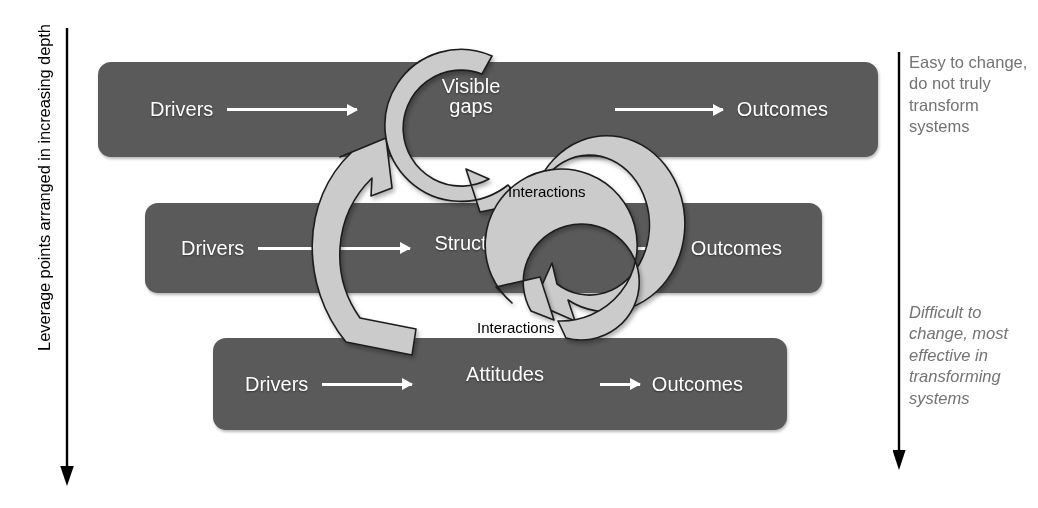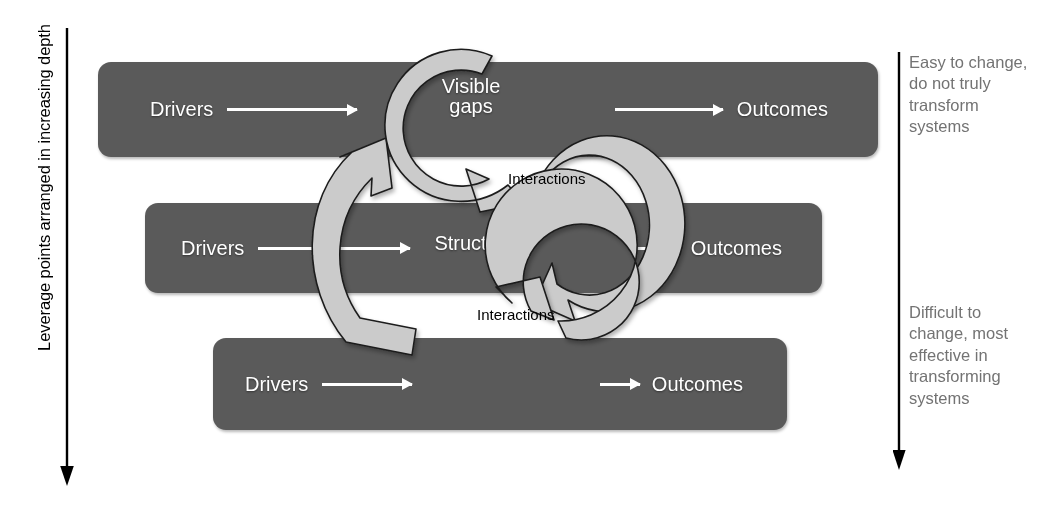--- a/index.html
+++ b/index.html
@@ -63,20 +63,21 @@
     border-bottom:6px solid transparent;
   }
 
   
   .interactions{
     position:absolute;
     font-size:15px;
     color:#000;
     white-space:nowrap;
     background:transparent;
+    margin-top:13px;
   }
 
   
   #right-axis{position:absolute;left:893px;top:52px;width:145px;height:420px;}
   .right-note{
     position:absolute;
     left:16px;
     width:128px;
     font-size:16.5px;
     line-height:1.30;
@@ -133,20 +134,23 @@
   </div>
 
   <div style="position:absolute;left:411px;top:76px;width:120px;text-align:center;line-height:1.02;">
     <span class="node-label" style="display:inline-block;white-space:normal;width:76px;">Visible gaps</span>
   </div>
 
   <div style="position:absolute;left:375px;top:232px;width:210px;text-align:center;">
     <span class="node-label">Structures</span>
   </div>
 
+  <div style="position:absolute;left:420px;top:363px;width:170px;text-align:center;">
+    <span class="node-label">Attitudes</span>
+  </div>
 
   <svg width="1038" height="508" viewBox="0 0 1038 508" style="position:absolute;left:0;top:0;pointer-events:none;">
 
     <defs>
       <filter id="softshadow" x="-25%" y="-25%" width="160%" height="160%">
         <feDropShadow dx="2" dy="3" stdDeviation="2" flood-color="#000" flood-opacity="0.30"></feDropShadow>
       </filter>
     </defs>
 
     <g filter="url(#softshadow)">
@@ -206,16 +210,16 @@
   <span class="interactions" style="left:477px;top:306px;">Interactions</span>
 
   <div id="right-axis">
     <svg width="20" height="420" viewBox="0 0 20 420" style="position:absolute;left:0;top:0;">
       <line x1="6" y1="0" x2="6" y2="400" stroke="#000" stroke-width="2.4"></line>
       <polygon points="6,418 -0.6,398 12.6,398" fill="#000"></polygon>
     </svg>
 
     <div class="right-note" style="top:0px;">Easy to change, do not truly transform systems</div>
 
-    <div class="right-note" style="top:250px;">Difficult to change, most effective in transforming systems</div>
+    <div class="right-note" style="top:250px;font-style:italic;">Difficult to change, most effective in transforming systems</div>
   </div>
 
 </div>
 
 </body></html>

